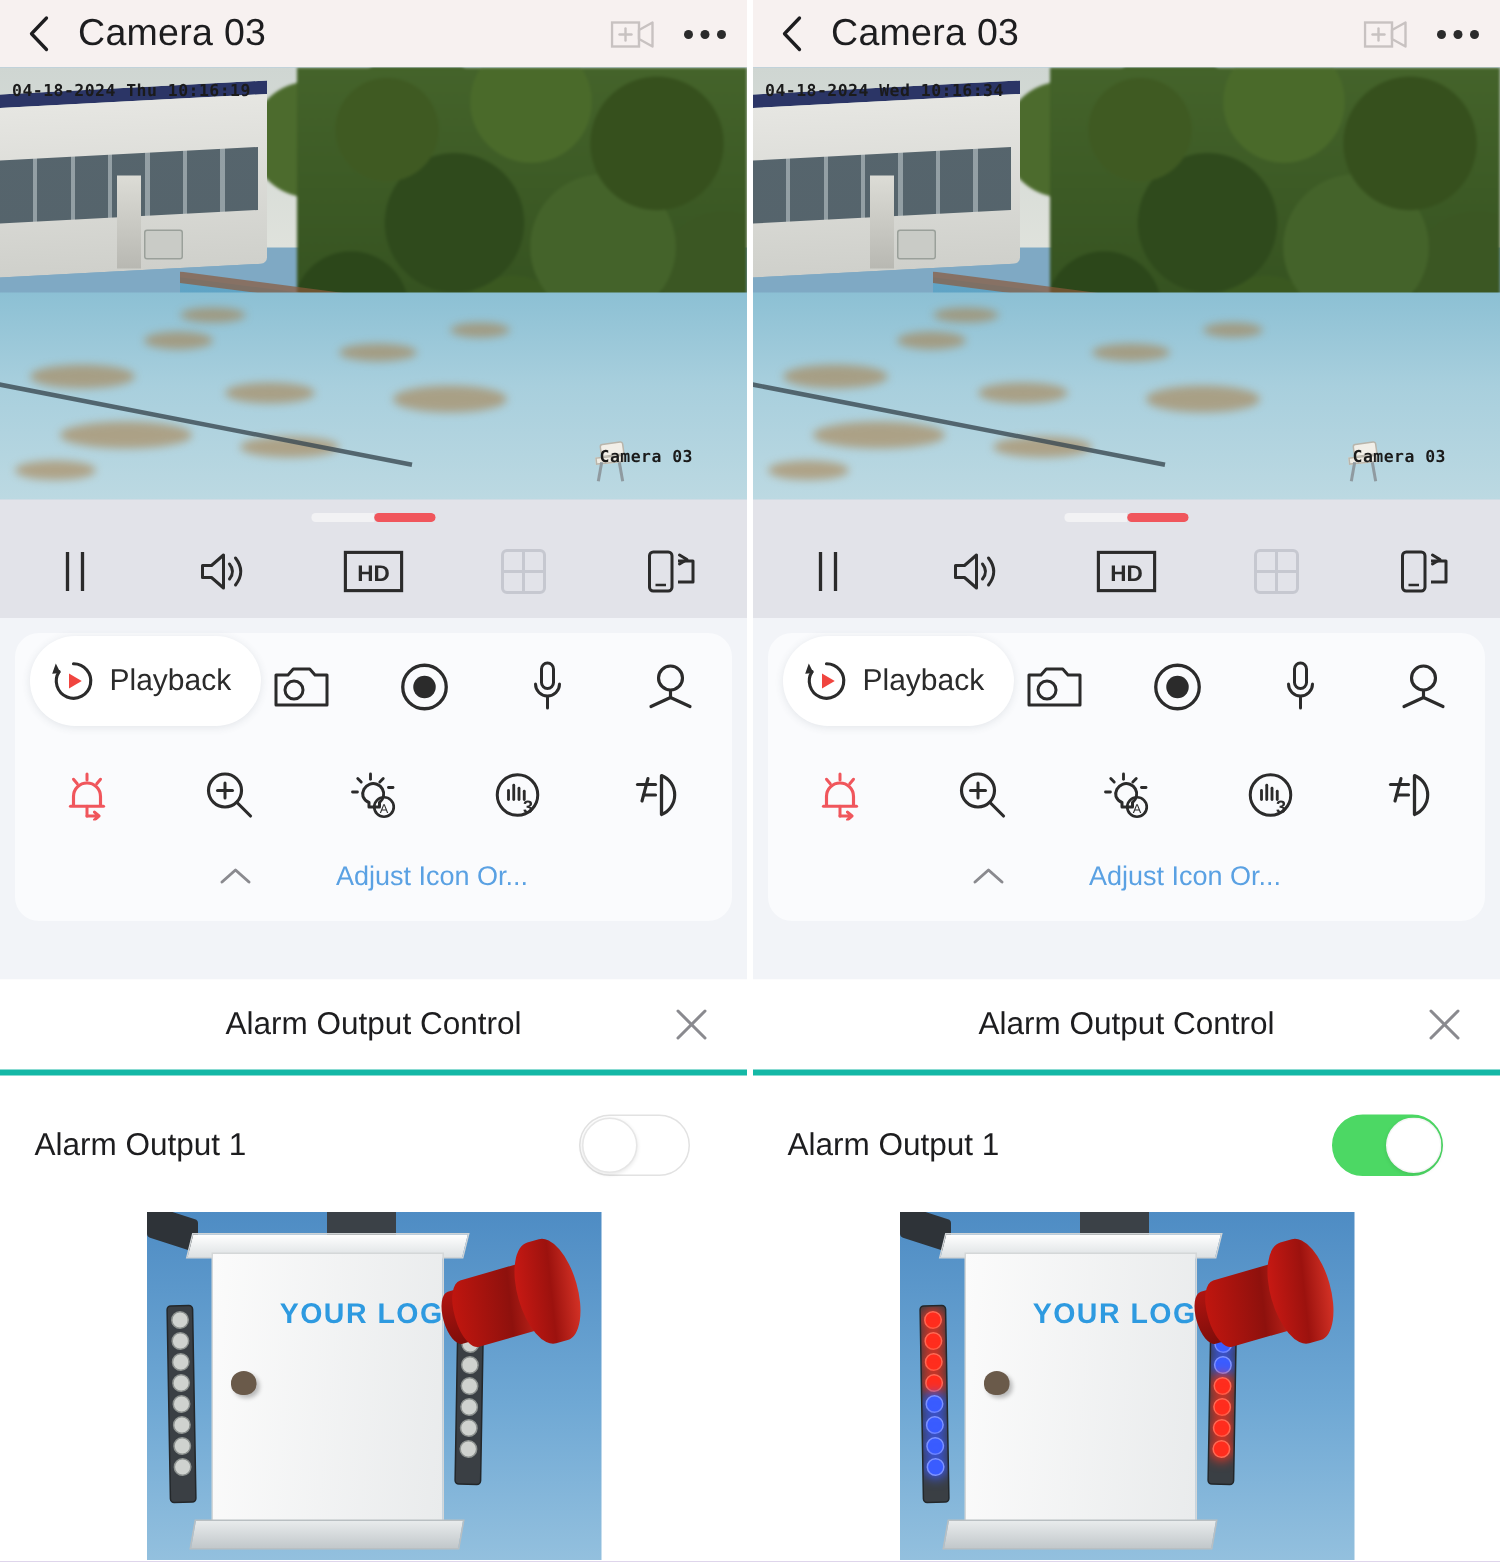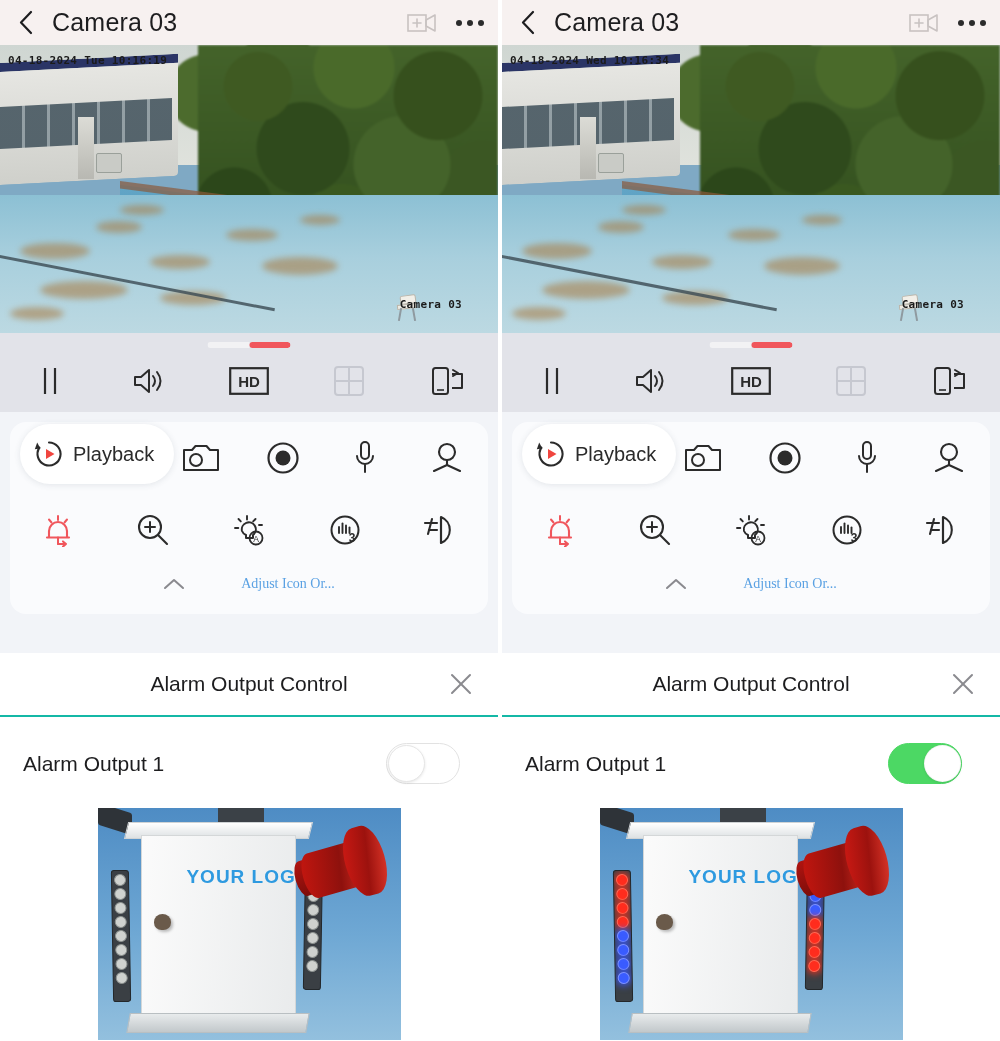--- a/index.html
+++ b/index.html
@@ -157,28 +157,28 @@
     display: flex; align-items: center; gap: 9px;
     box-shadow: 0 1px 6px rgba(60,70,90,.12);
   }
   .playback-label { font-size: 20px; color: #2b2b2b; white-space: nowrap; }
   .tool-row-1 { position: relative; padding-left: 150px; }
   .tool-row-1 .tool-btn { flex: 1; }
   .adjust-row {
     display: flex; align-items: center; justify-content: center;
     gap: 56px; height: 40px; padding-bottom: 4px;
   }
-  .adjust-link { font-size: 14px; color: #5aa1e3; white-space: nowrap; font-family: Liberation Serif, serif; }
+  .adjust-link { font-size: 18px; color: #5aa1e3; white-space: nowrap; }
 
   
   .sheet { position: relative; width: 100%; background: #ffffff; }
   .sheet-head {
     position: relative; height: 64px;
     display: flex; align-items: center; justify-content: center;
-    border-bottom: 2px solid #14b8a6;
+    border-bottom: 4px solid #14b8a6;
     text-align: right;
   }
   .sheet-title { font-size: 21px; color: #1d1d1f; }
   .sheet-close { position: absolute; right: 25px; top: 50%; transform: translateY(-50%); }
   .alarm-row {
     display: flex; align-items: center; justify-content: space-between;
     padding: 26px 38px 10px 23px;
   }
   .alarm-label { font-size: 21px; color: #1d1d1f; }
   .switch {
@@ -319,21 +319,21 @@
         <div class="floor-patch" style="left:10px;  top:112px; width:54px;  height:13px;"></div>
         <div class="floor-patch" style="left:120px; top:10px;  width:44px;  height:10px;"></div>
       </div>
       <div class="floor-seam"></div>
       <div class="chair">
         <div class="chair-back"></div>
         <div class="chair-seat"></div>
         <div class="chair-leg" style="left:3px;  top:13px; transform:rotate(10deg);"></div>
         <div class="chair-leg" style="left:17px; top:13px; transform:rotate(-10deg);"></div>
       </div>
-      <div class="timestamp">04-18-2024 Tue 10:16:19</div>
+      <div class="timestamp">04-18-2024 Thu 10:16:19</div>
       <div class="cam-watermark">Camera 03</div>
     </div>
 
     <div class="controlbar">
       <div class="progress">
         <div class="track"></div>
         <div class="fill"></div>
       </div>
       <div class="ctrl-row">
         <div class="ctrl-btn">

